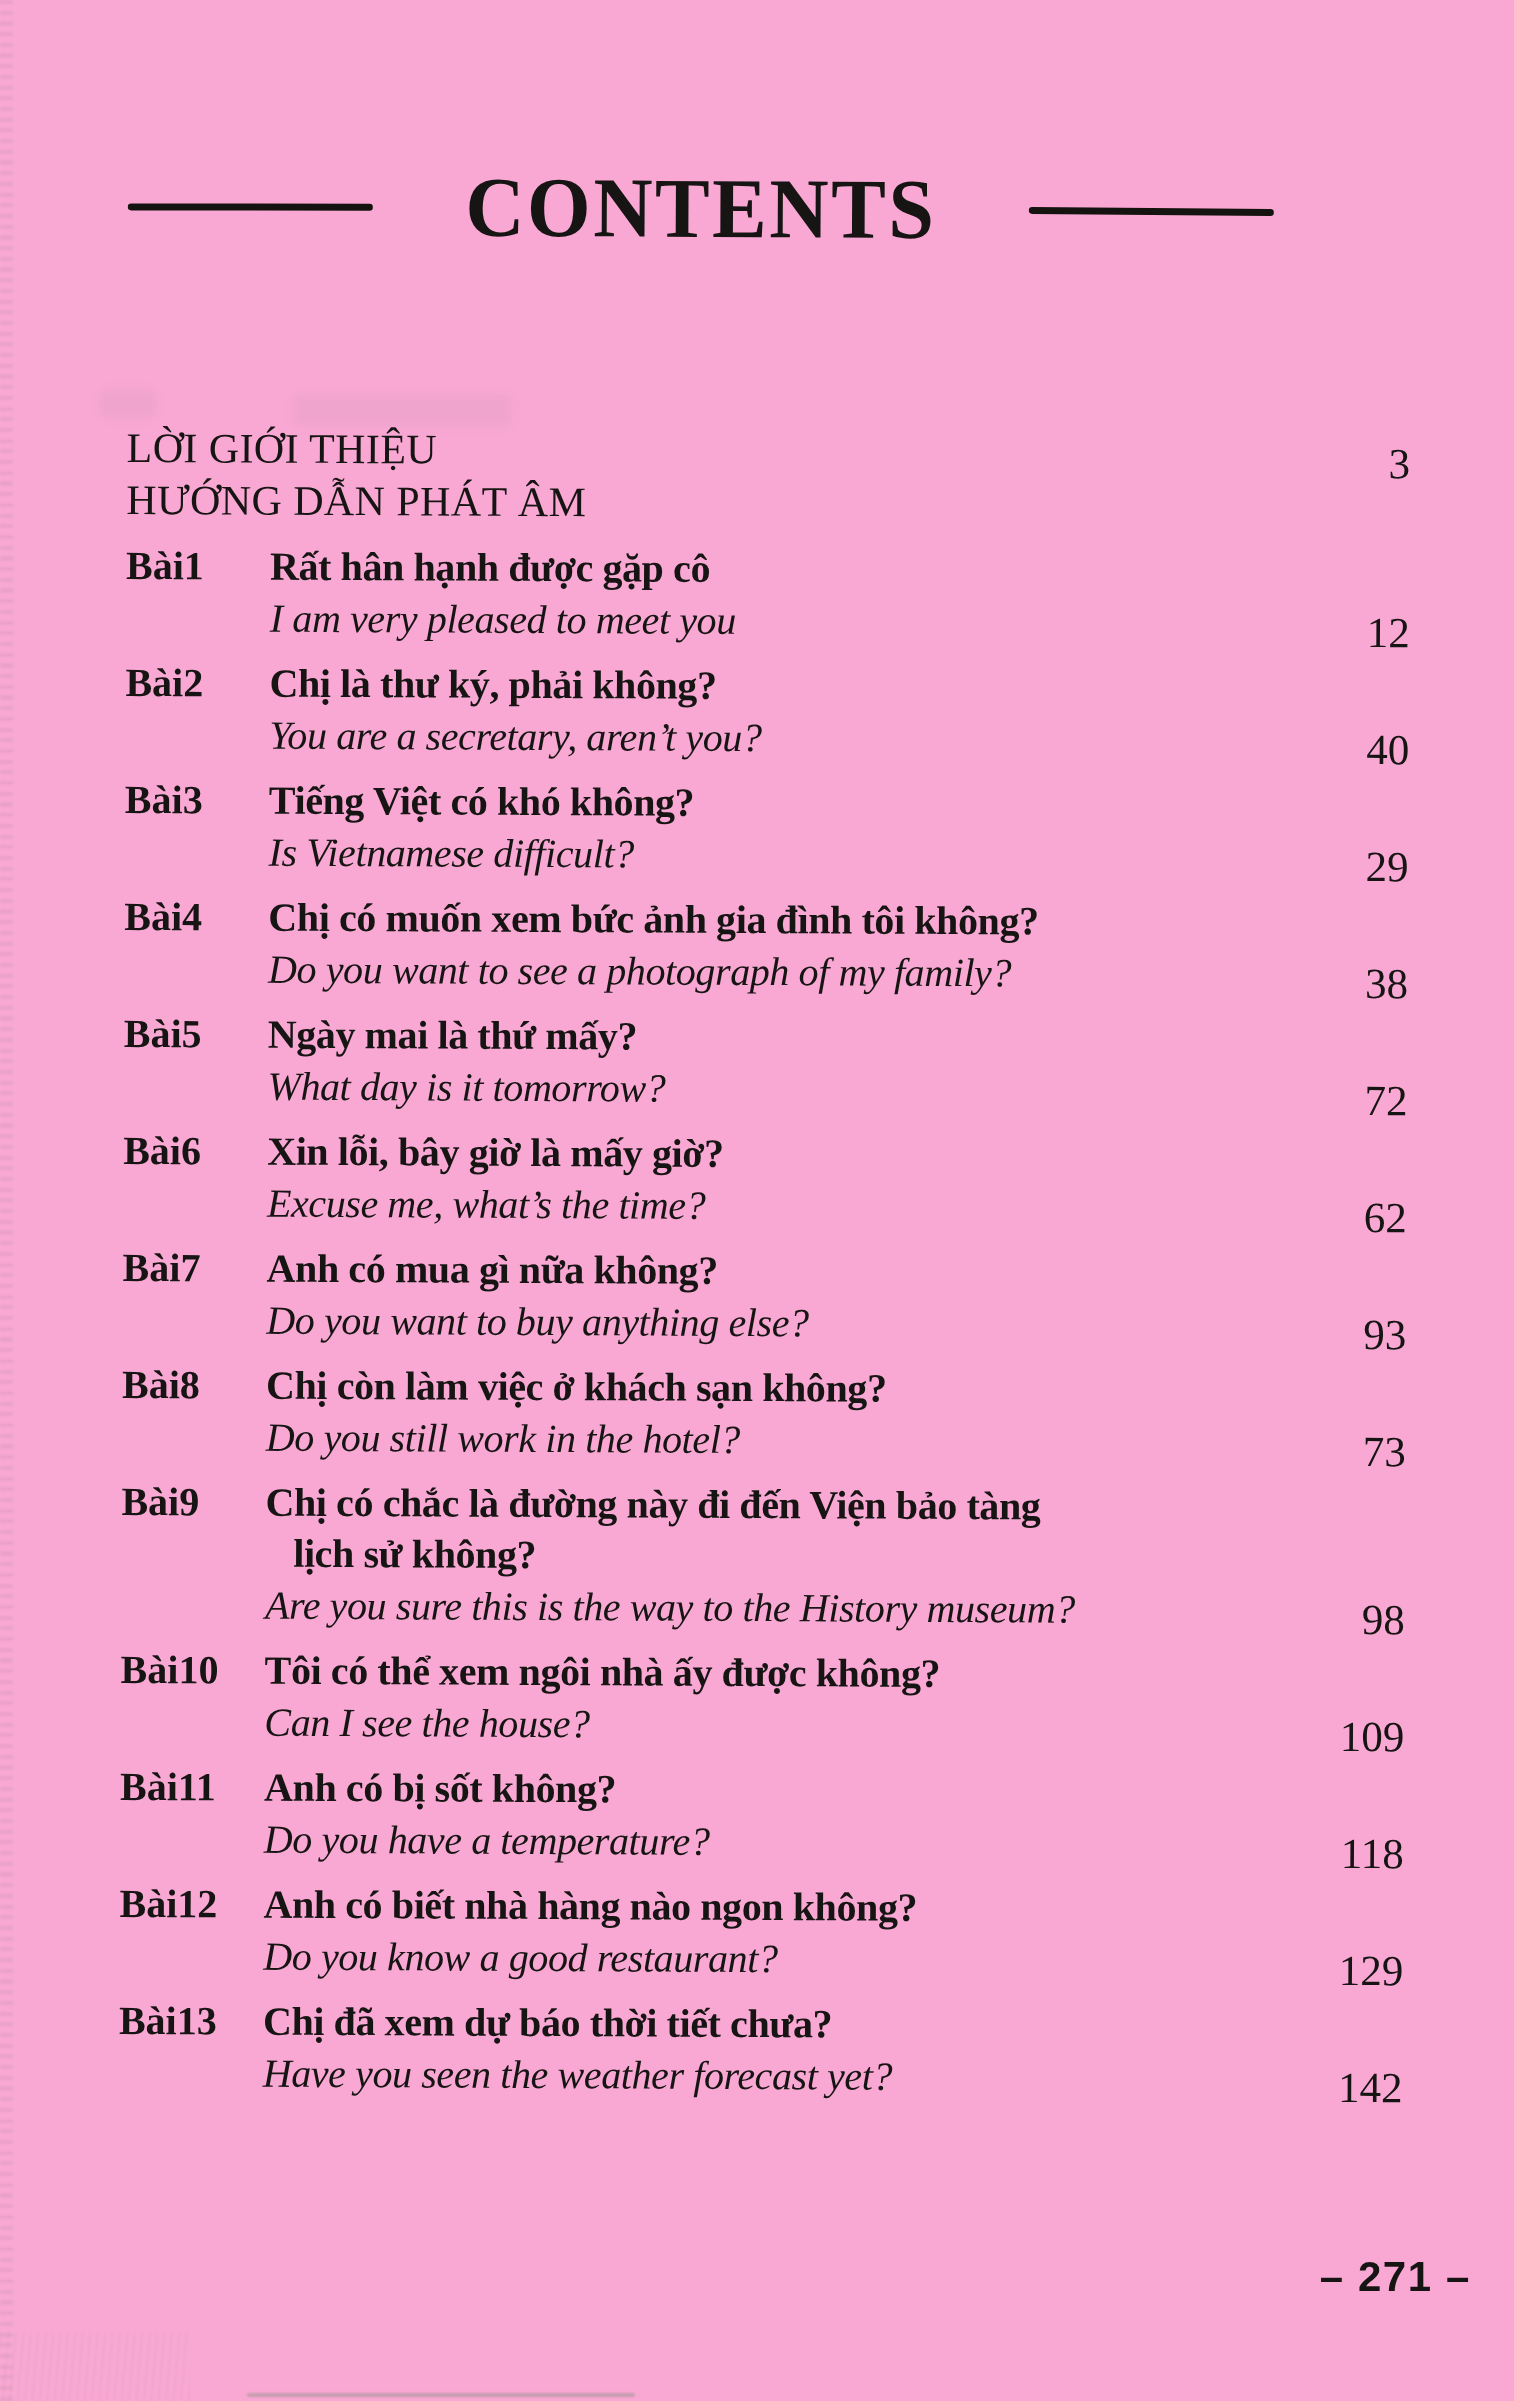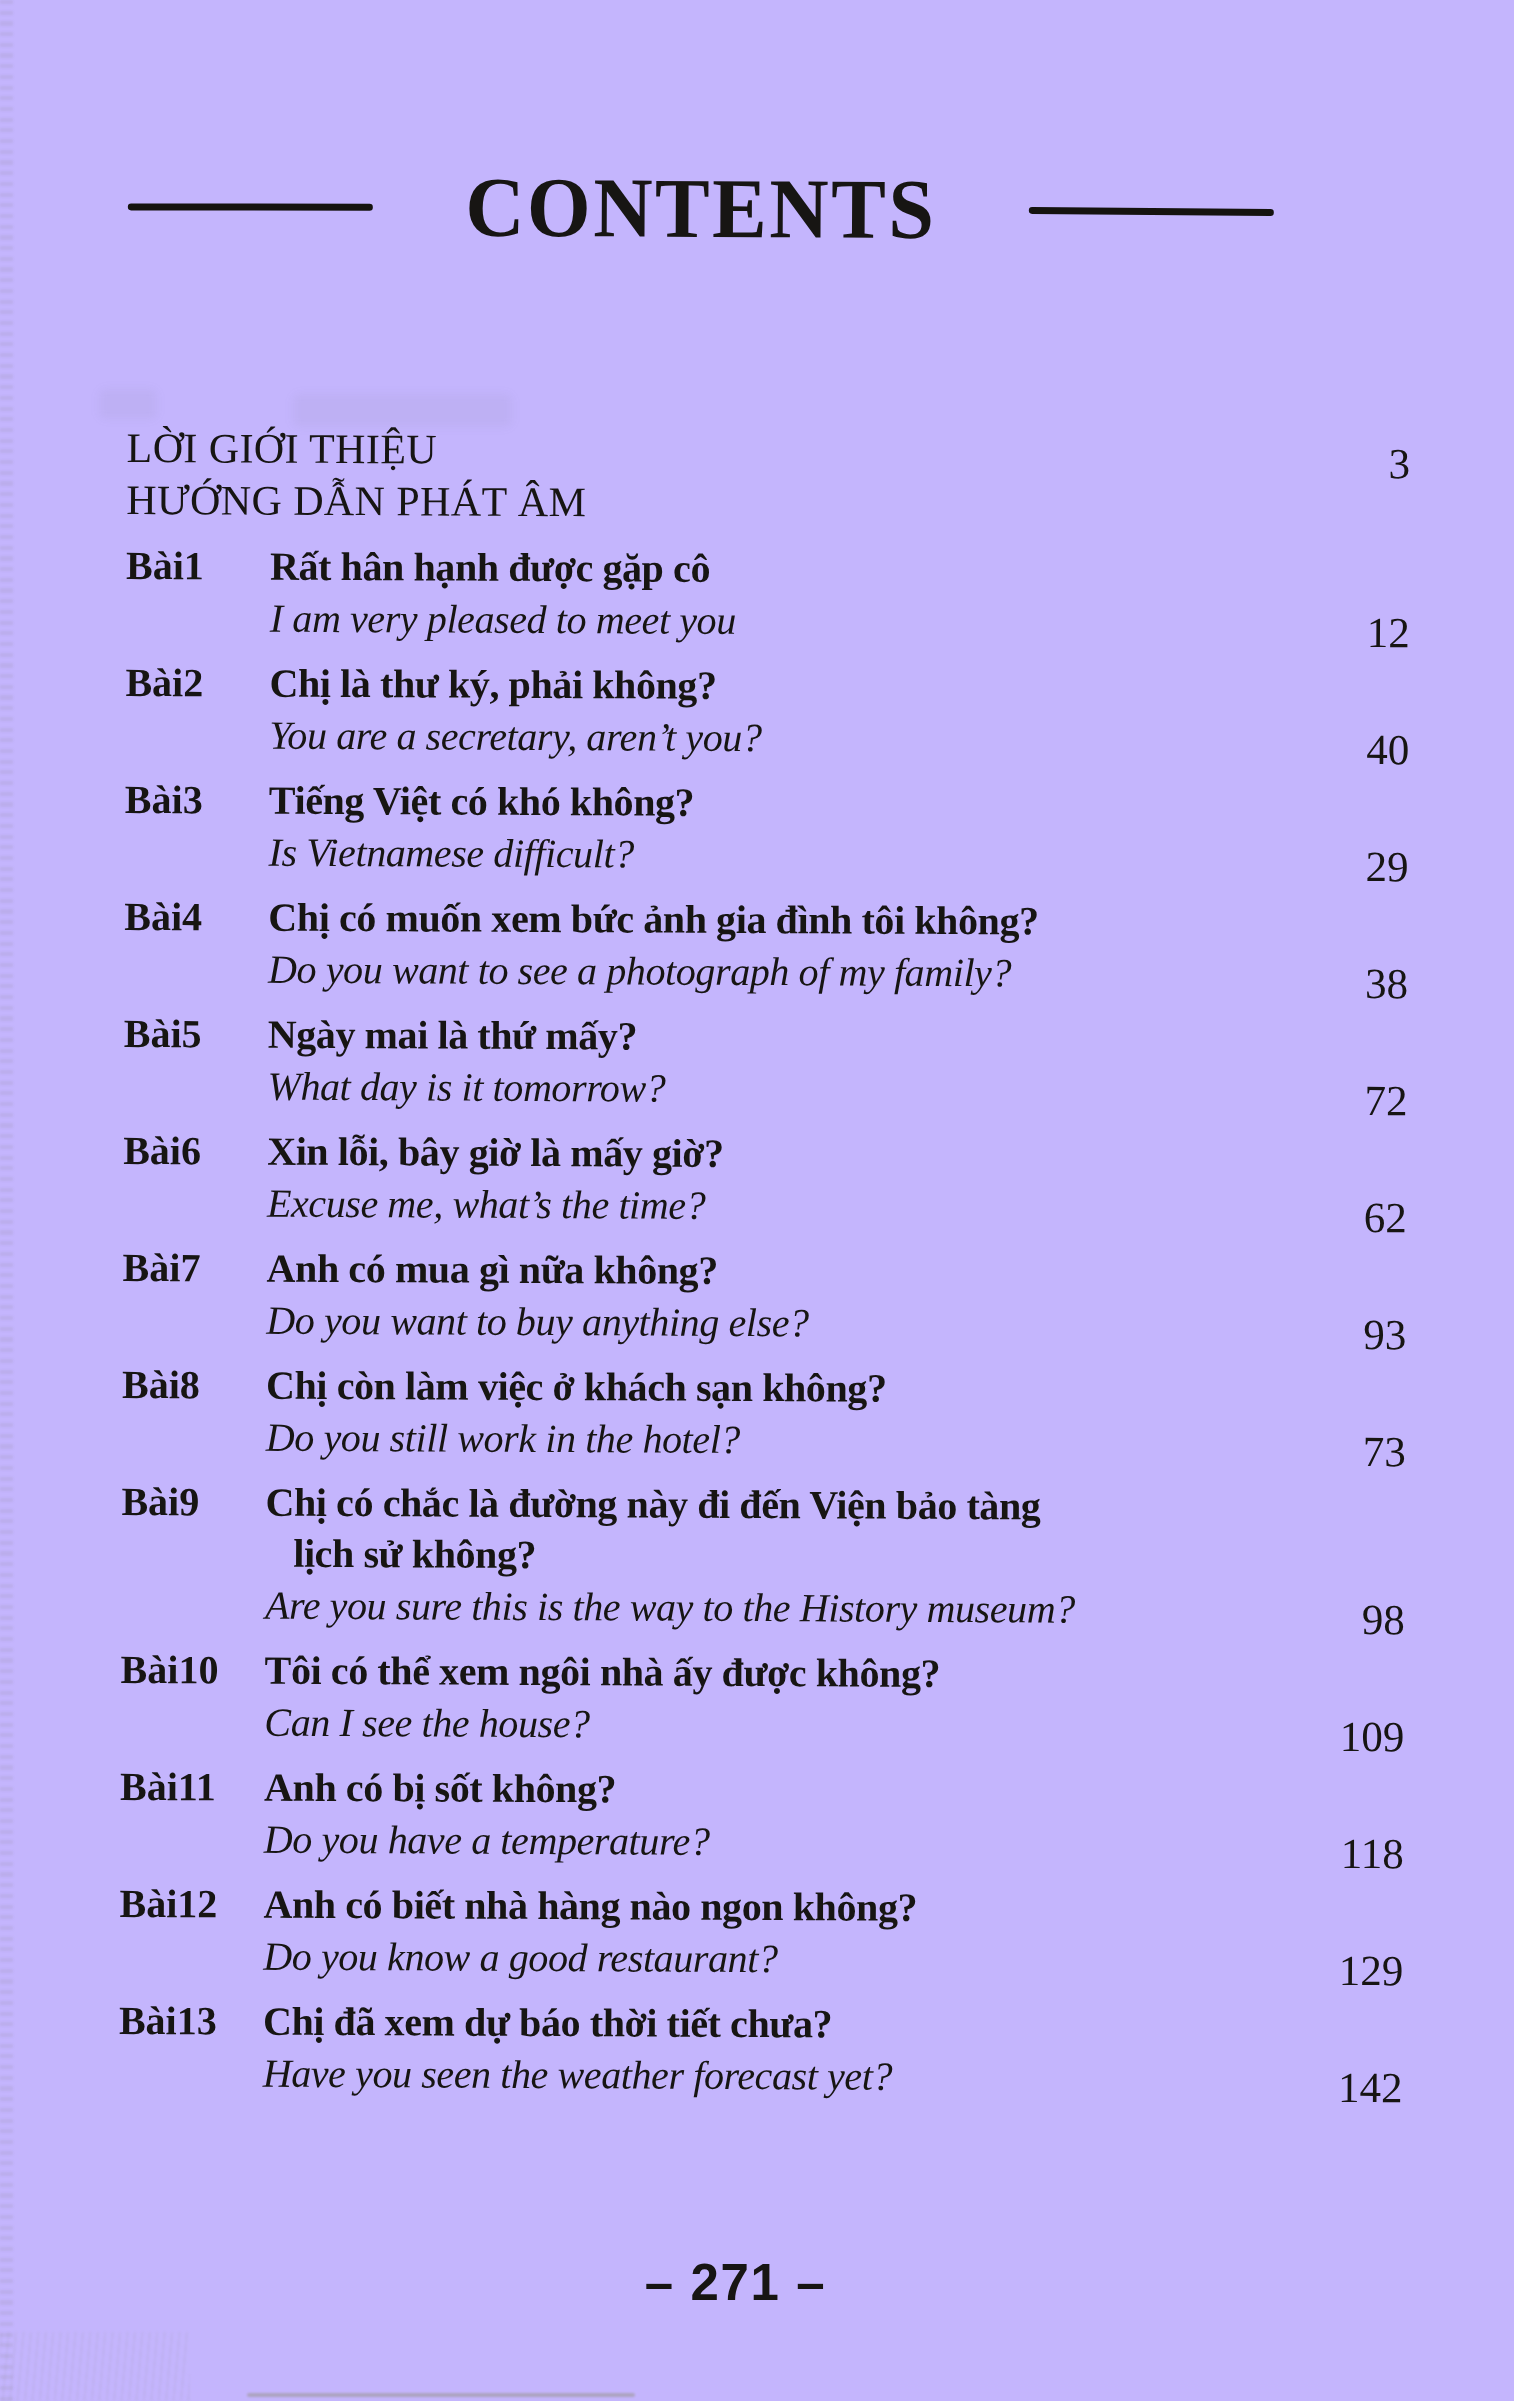--- a/index.html
+++ b/index.html
@@ -6,21 +6,21 @@
   body {
     width: 1514px; height: 2401px;
     background: #f4f3f1;
     font-family: "Liberation Serif", serif;
     color: #171513;
     overflow: hidden;
   }
   .page {
     position: relative;
     width: 1514px; height: 2401px;
-    background: #c4b5fd;
+    background: #f9a8d4;
     overflow: hidden;
   }
   .scan-rotate {
     position: absolute; inset: 0;
     transform: rotate(0.28deg);
     transform-origin: 132px 173px;
   }
 
   
   .toc-header {
@@ -67,23 +67,23 @@
   .vi2 { font-weight: bold; letter-spacing: -0.4px; padding-left: 28px; }
   .en  { font-style: italic; letter-spacing: -0.4px; white-space: nowrap; }
   .pg  {
     text-align: right; font-size: 43px;
     position: relative; top: 10px;
   }
 
   
   .page-footer {
     position: absolute; top: 2253px; left: 0; width: 1471px;
-    text-align: center;
+    text-align: right;
     font-family: "Liberation Sans", sans-serif;
-    font-weight: bold; font-size: 51px; letter-spacing: 1.6px;
+    font-weight: bold; font-size: 42px; letter-spacing: 1.6px;
   }
 
   
   .edge-left {
     position: absolute; left: 0; top: 0; width: 13px; height: 100%;
     background: repeating-linear-gradient(to bottom,
       rgba(125,120,114,0.12) 0 4.1px, rgba(255,255,255,0) 4.1px 10.7px);
     filter: blur(0.8px);
   }
   .corner-noise {

